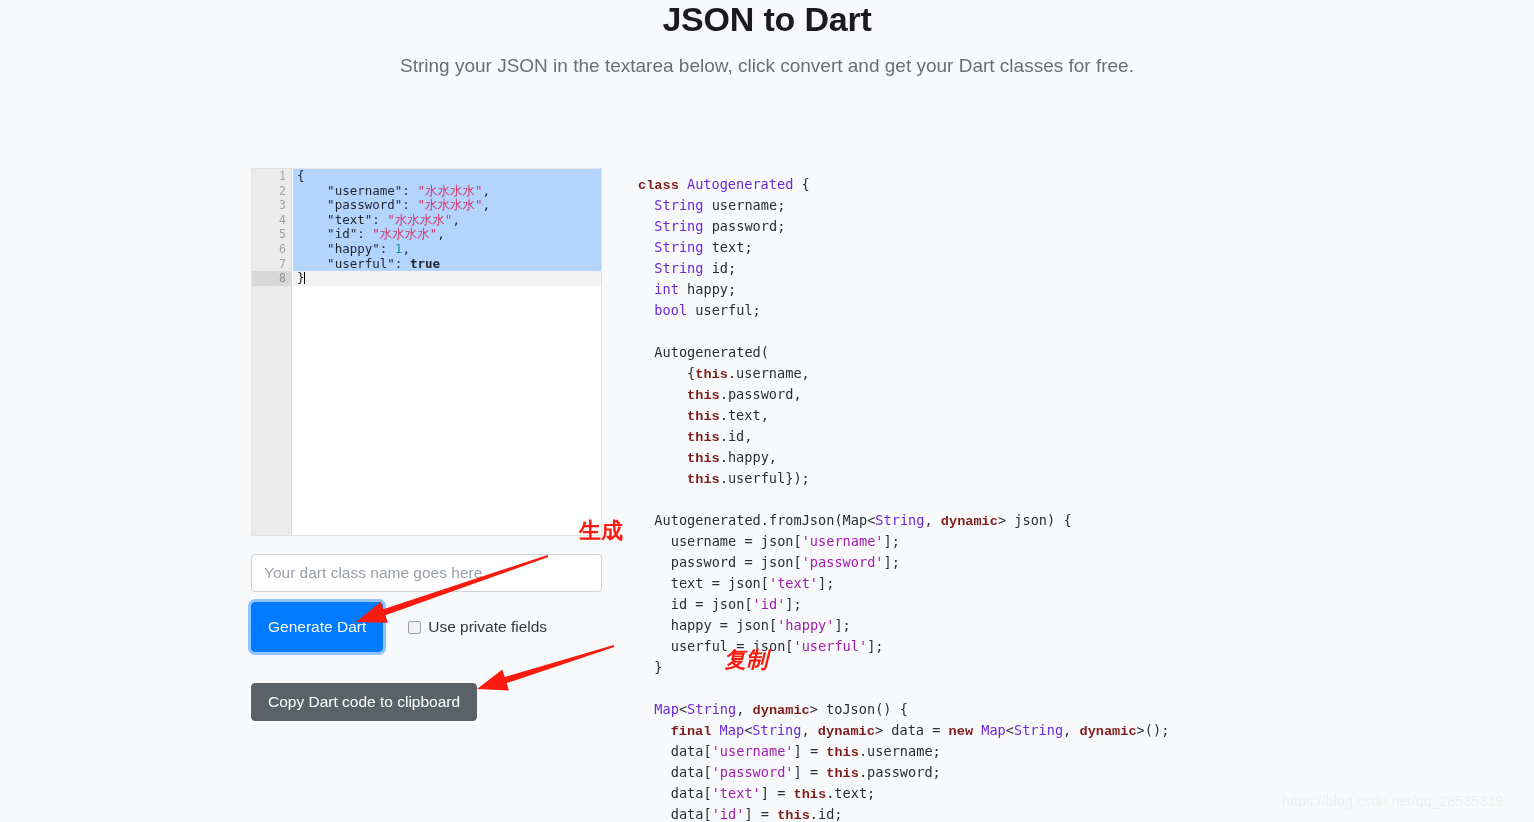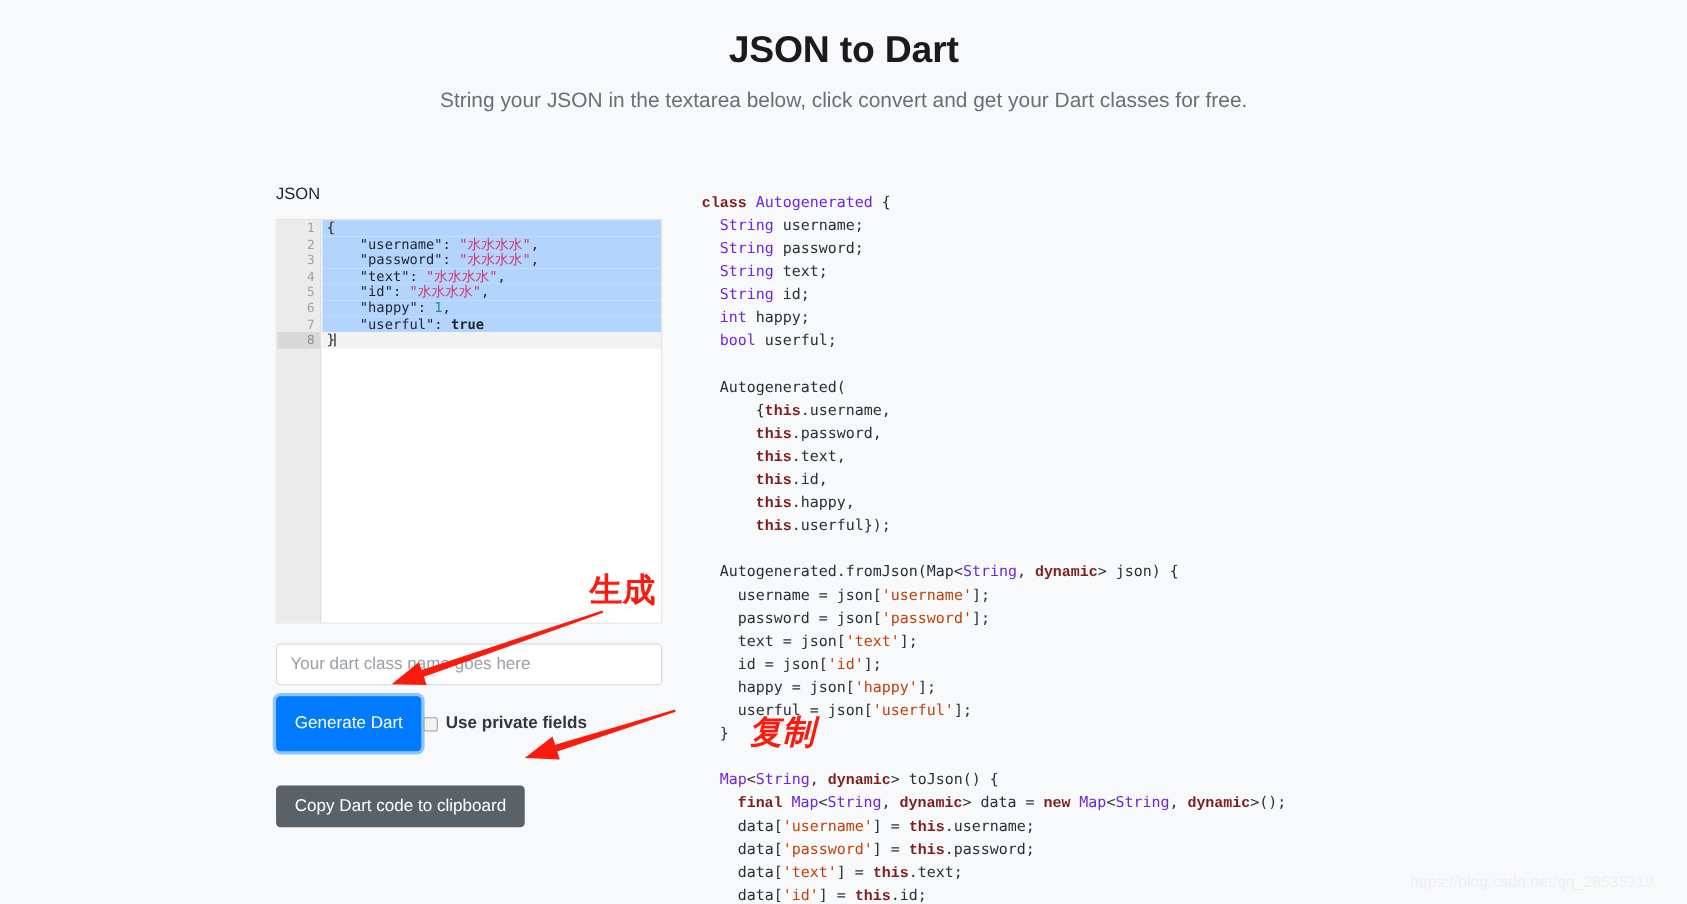--- a/index.html
+++ b/index.html
@@ -14,21 +14,21 @@
     position: relative;
     width: 1534px; height: 822px;
     background: #f8f9fa;
     overflow: hidden;
   }
 
   
   .header { position: absolute; left: 0; top: 0; width: 1534px; text-align: center; }
   .page-title {
     font-size: 34px; font-weight: 700; color: #1b1b1f;
-    margin: 0; padding-top: 26px; letter-spacing: -0.2px;
+    margin: 0; letter-spacing: -0.2px;
   }
   .page-subtitle {
     font-size: 19px; color: #6b6f73; font-weight: 400;
     margin: 0; padding-top: 16px;
   }
 
   
   .left-col { position: absolute; left: 251px; top: 168px; width: 352px; }
   .json-label { font-size: 15px; color: #212529; margin-bottom: 14px; }
 
@@ -87,21 +87,21 @@
 
   .btn-row { margin-top: 10px; display: flex; align-items: center; }
   .btn-generate {
     height: 50px; padding: 0 16px;
     background: #007bff; border: 1px solid #007bff; border-radius: 4px;
     color: #fff; font-size: 15.5px;
     font-family: "Liberation Sans", sans-serif;
     cursor: pointer; outline: none;
     box-shadow: 0 0 0 3px rgba(0,123,255,0.42);
   }
-  .checkbox-wrap { display: flex; align-items: center; margin-left: 2px; font-weight: bold; }
+  .checkbox-wrap { display: flex; align-items: center; margin-left: 25px; }
   .chk {
     width: 13px; height: 13px; border: 1px solid #9aa0a6;
     background: #f2f2f2; border-radius: 2px; cursor: pointer;
   }
   .chk-label { font-size: 15.5px; color: #33373b; margin-left: 7px; }
 
   .btn-copy {
     margin-top: 31px;
     height: 38px; padding: 0 16px;
     background: #5a6268; border: 1px solid #5a6268; border-radius: 4px;
@@ -116,28 +116,29 @@
     width: 860px;
     font-family: "DejaVu Sans Mono", monospace;
     font-size: 13.6px;
     line-height: 21px;
     color: #2a2f36;
     white-space: pre;
   }
   .dline { height: 21px; }
   .d-type { color: #6d28d9; }
   .d-kw { color: #7f1d1d; font-weight: bold; font-family: Liberation Mono, monospace; }
-  .d-str { color: #c2410c; }
+  .d-str { color: #a21caf; }
   .d-plain { color: #2a2f36; }
 
   
   .annot {
     position: absolute; color: #fb1a0e;
-    font-size: 30px; font-weight: 700;
+    font-size: 22px; font-weight: 700;
     font-family: "DejaVu Sans", sans-serif;
+    margin-left: 43px;
   }
   .annot-generate { left: 536px; top: 516px; }
   .annot-copy { left: 681px; top: 645px; font-style: italic; }
   .arrow-svg { position: absolute; left: 0; top: 0; pointer-events: none; }
 
   .watermark {
     position: absolute; left: 1282px; top: 793px;
     font-size: 14px; color: #eceef0;
     font-family: "Liberation Sans", sans-serif;
     letter-spacing: 0.2px;
@@ -148,21 +149,20 @@
 
 <div id="page">
 
   <div class="header">
     <h1 class="page-title">JSON to Dart</h1>
     <p class="page-subtitle">String your JSON in the textarea below, click convert and get your Dart classes for free.</p>
   </div>
 
   <div class="left-col">
 
-    <div class="json-label">JSON</div>
 
     <div class="editor">
       <div class="gutter" id="gutter">
           <div class="gutter-line">1<span class="fold-arrow">▾</span></div>
           <div class="gutter-line">2</div>
           <div class="gutter-line">3</div>
           <div class="gutter-line">4</div>
           <div class="gutter-line">5</div>
           <div class="gutter-line">6</div>
           <div class="gutter-line">7</div>

